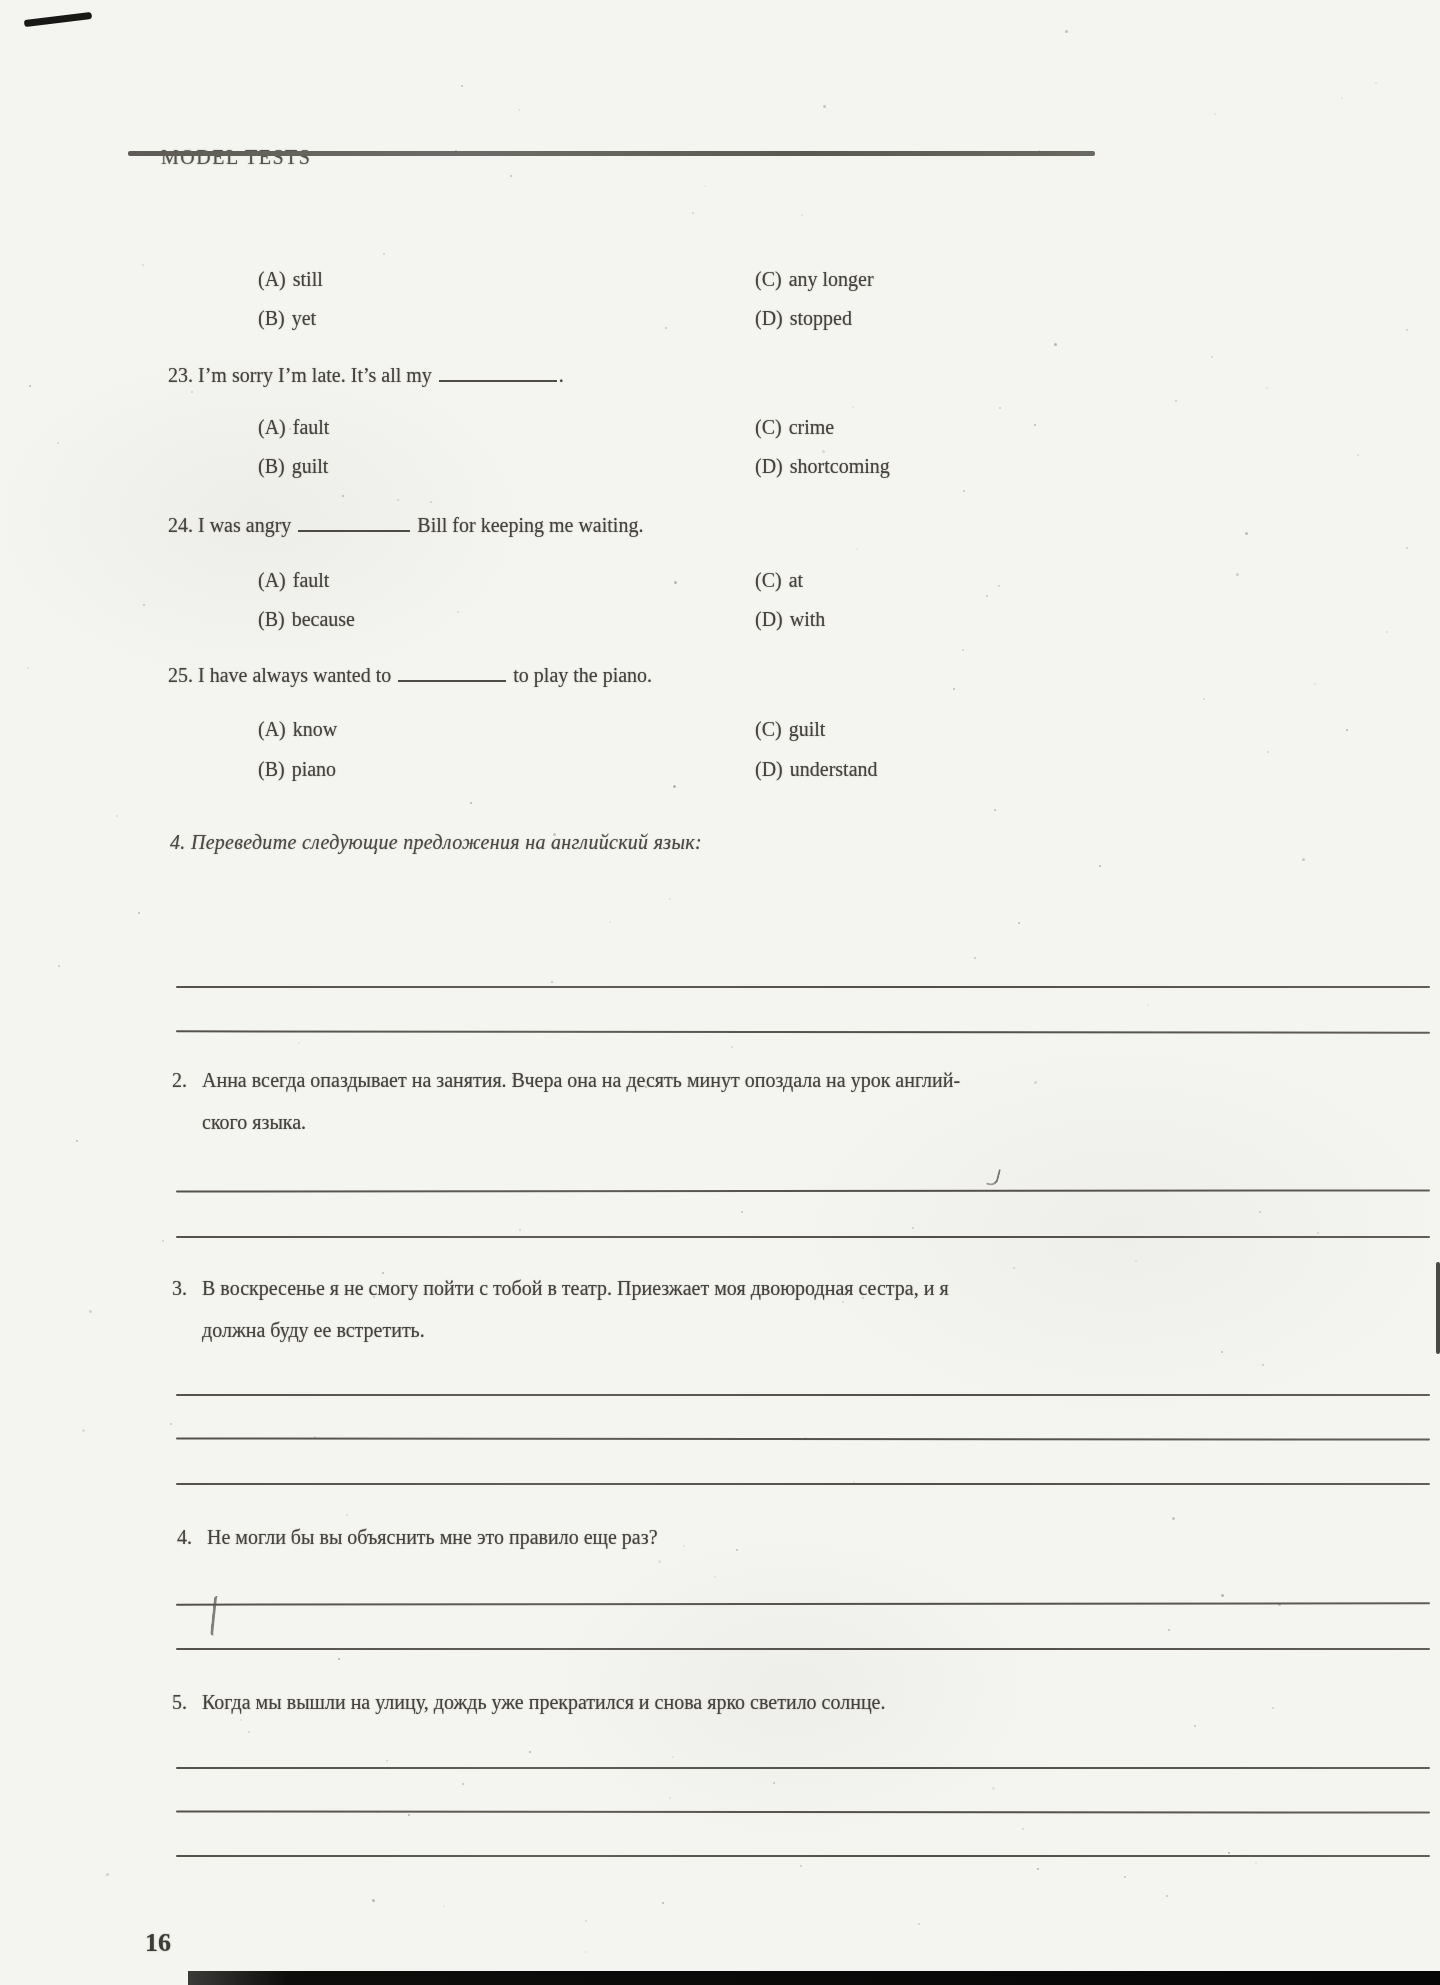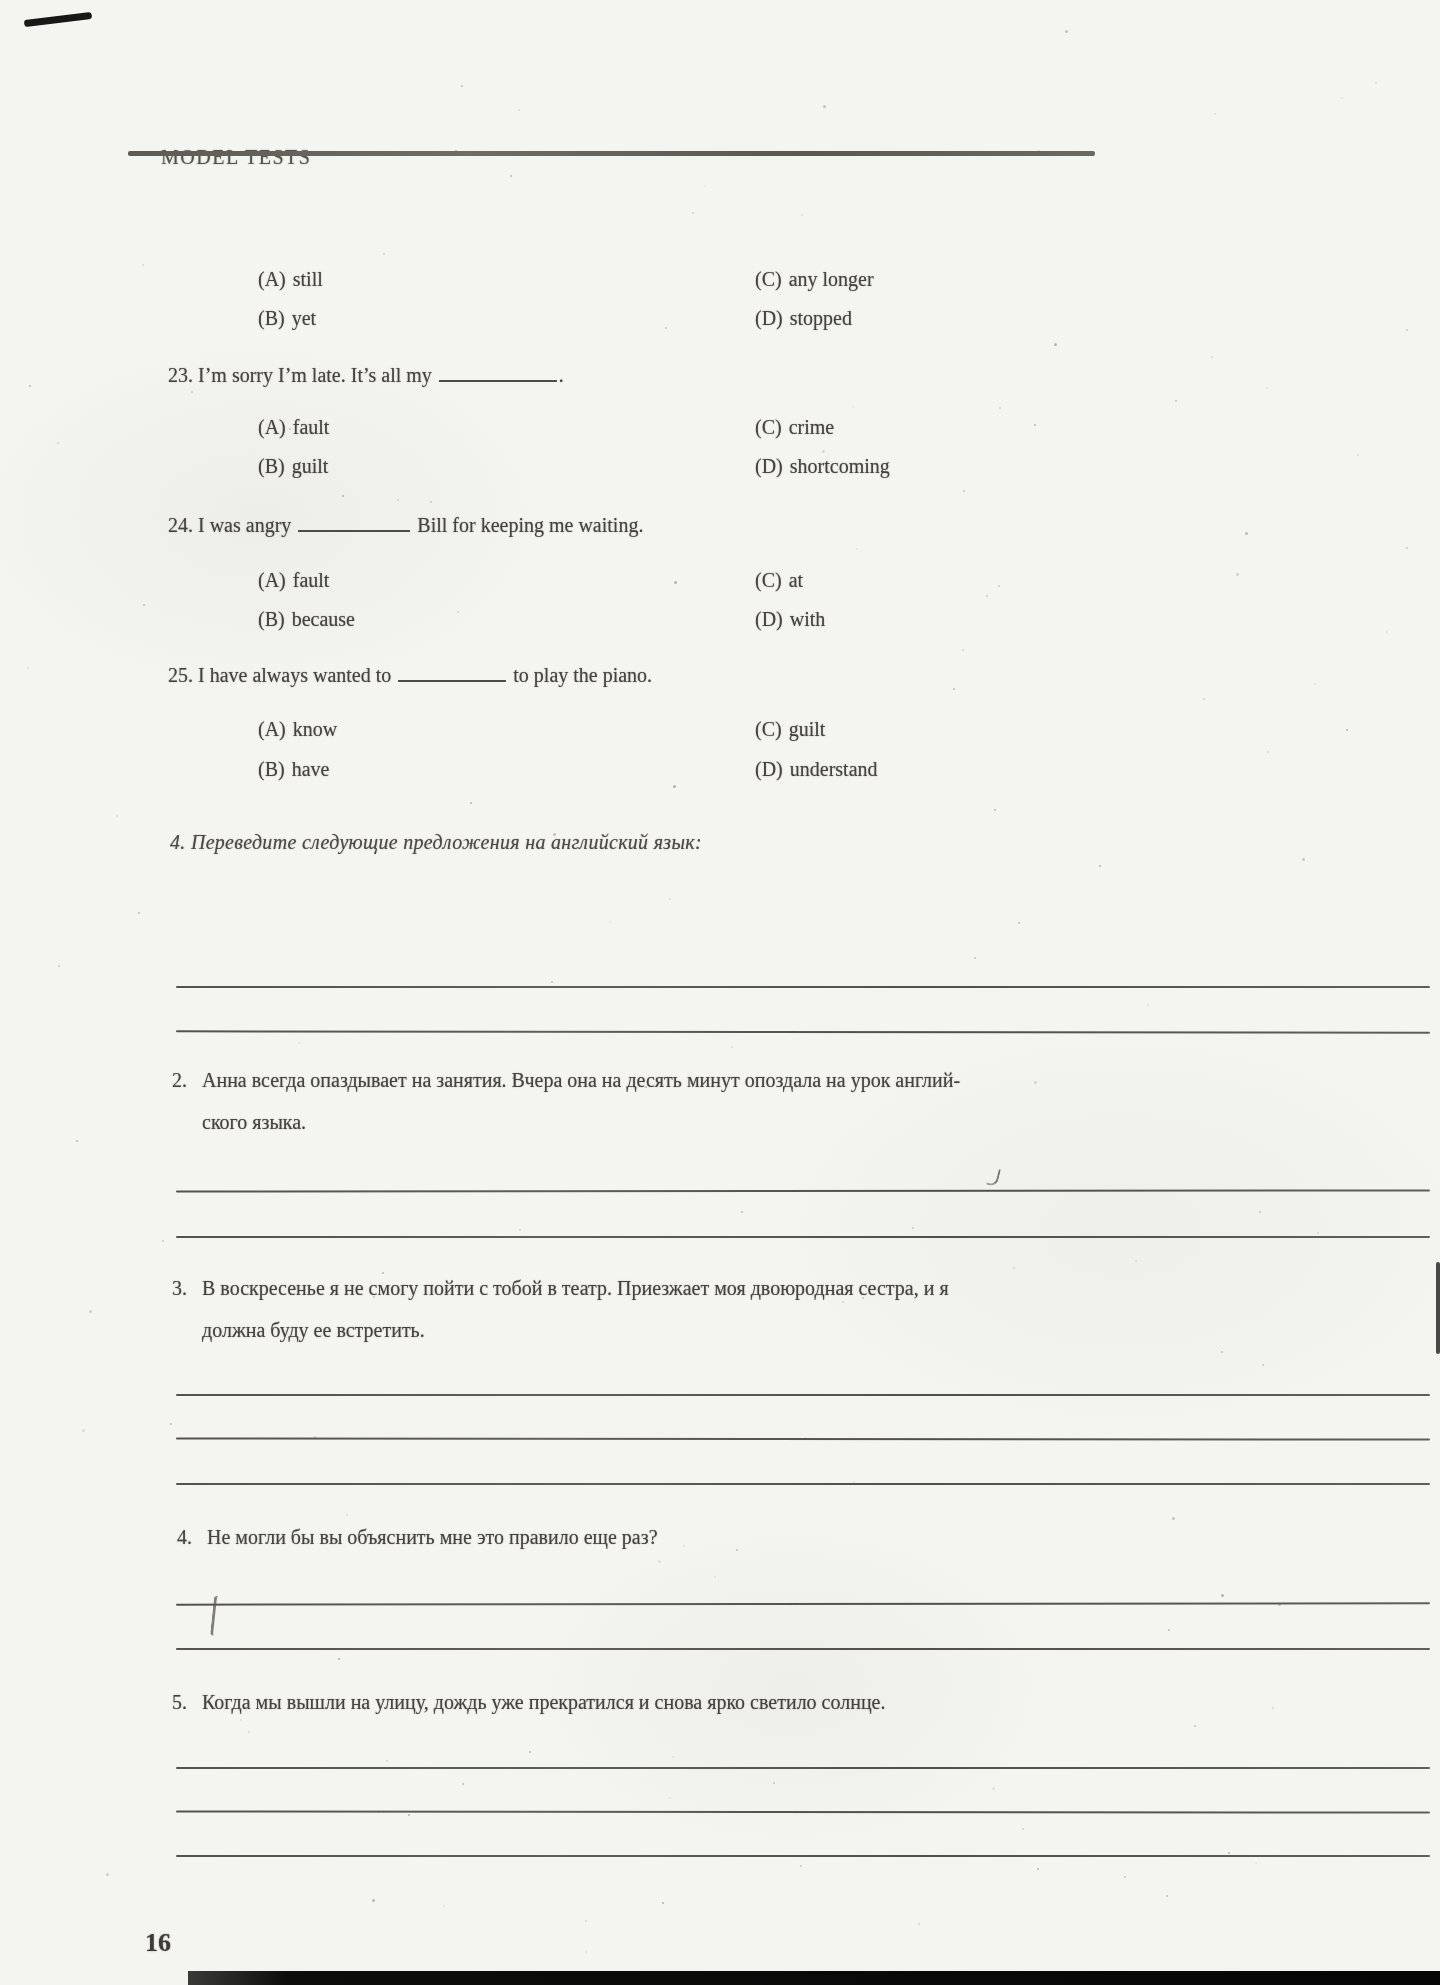--- a/index.html
+++ b/index.html
@@ -121,21 +121,21 @@
   <div class="txt opt" style="left:755px;top:567px"><span class="lbl">(C)</span><span>at</span></div>
   <div class="txt opt" style="left:755px;top:606px"><span class="lbl">(D)</span><span>with</span></div>
 
   <div class="txt" style="left:168px;top:662px">
     <span>25.</span>
     <span>I have always wanted to</span>
     <span class="blank" style="width:108px"></span>
     <span>to play the piano.</span>
   </div>
   <div class="txt opt" style="left:258px;top:716px"><span class="lbl">(A)</span><span>know</span></div>
-  <div class="txt opt" style="left:258px;top:756px"><span class="lbl">(B)</span><span>have</span></div>
+  <div class="txt opt" style="left:258px;top:756px"><span class="lbl">(B)</span><span>piano</span></div>
   <div class="txt opt" style="left:755px;top:716px"><span class="lbl">(C)</span><span>guilt</span></div>
   <div class="txt opt" style="left:755px;top:756px"><span class="lbl">(D)</span><span>understand</span></div>
 
   <div class="txt heading" style="left:170px;top:829px">4. Переведите следующие предложения на английский язык:</div>
 
   <div class="rule" style="top:986px"></div>
   <div class="rule" style="top:1031px;transform:rotate(.06deg)"></div>
 
   <div class="txt sent" style="left:172px;top:1059px">
     <span class="s-num">2.</span><span class="s-text"><span>Анна всегда опаздывает на занятия. Вчера она на десять минут опоздала на урок англий-</span><br><span>ского языка.</span></span>

